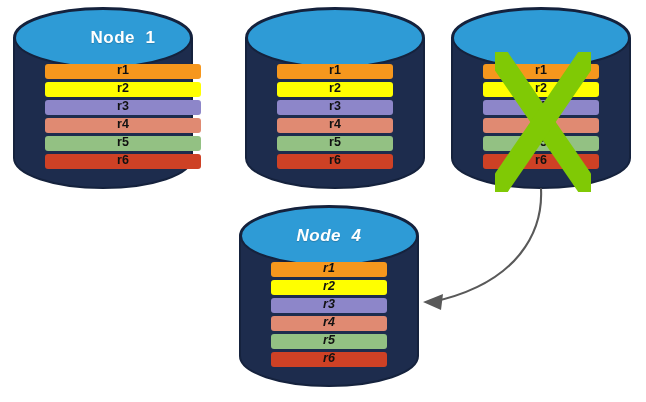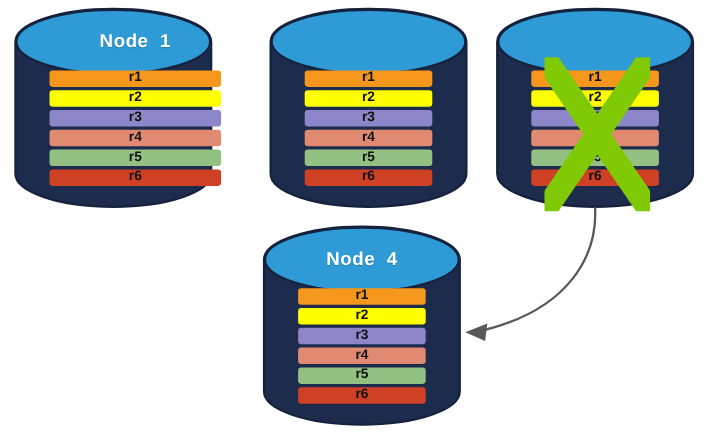--- a/index.html
+++ b/index.html
@@ -162,21 +162,21 @@
         </div>
         <div class="bar" style="background: rgb(206, 65, 37);">
           <span class="bar-label" style="color: rgb(17, 17, 17);">r6</span>
         </div>
       </div>
       <svg class="x-overlay" width="96" height="140" viewBox="0 0 96 140" style="left: 43px; top: 44px;">
         <line x1="0" y1="0" x2="96" y2="140" stroke="#80c905" stroke-width="21"></line>
         <line x1="96" y1="0" x2="0" y2="140" stroke="#80c905" stroke-width="21"></line>
       </svg>
     </div>
-    <div class="node" style="left: 240px; top: 206px; width: 178px; height: 180px;">
+    <div class="node" style="left: 240px; top: 206px; width: 178px; height: 180px; font-style: italic;">
       <svg class="node-svg" width="178" height="180" viewBox="0 0 178 180">
         <path d="M 0 30 L 0 150 A 89 30 0 0 0 178 150 L 178 30 A 89 30 0 0 0 0 30 Z" fill="#1d2c4d" stroke="#15223d" stroke-width="2"></path>
         <ellipse cx="89" cy="30" rx="88" ry="29" fill="#2e9bd6" stroke="#15223d" stroke-width="2"></ellipse>
       </svg>
       <div class="node-title" style="top: 20px;">Node  4</div>
       <div class="bars" style="top: 56px; padding-left: 31px; padding-right: 31px; box-sizing: border-box;">
         <div class="bar" style="background: rgb(246, 151, 29);">
           <span class="bar-label" style="color: rgb(17, 17, 17);">r1</span>
         </div>
         <div class="bar" style="background: rgb(255, 255, 0);">

